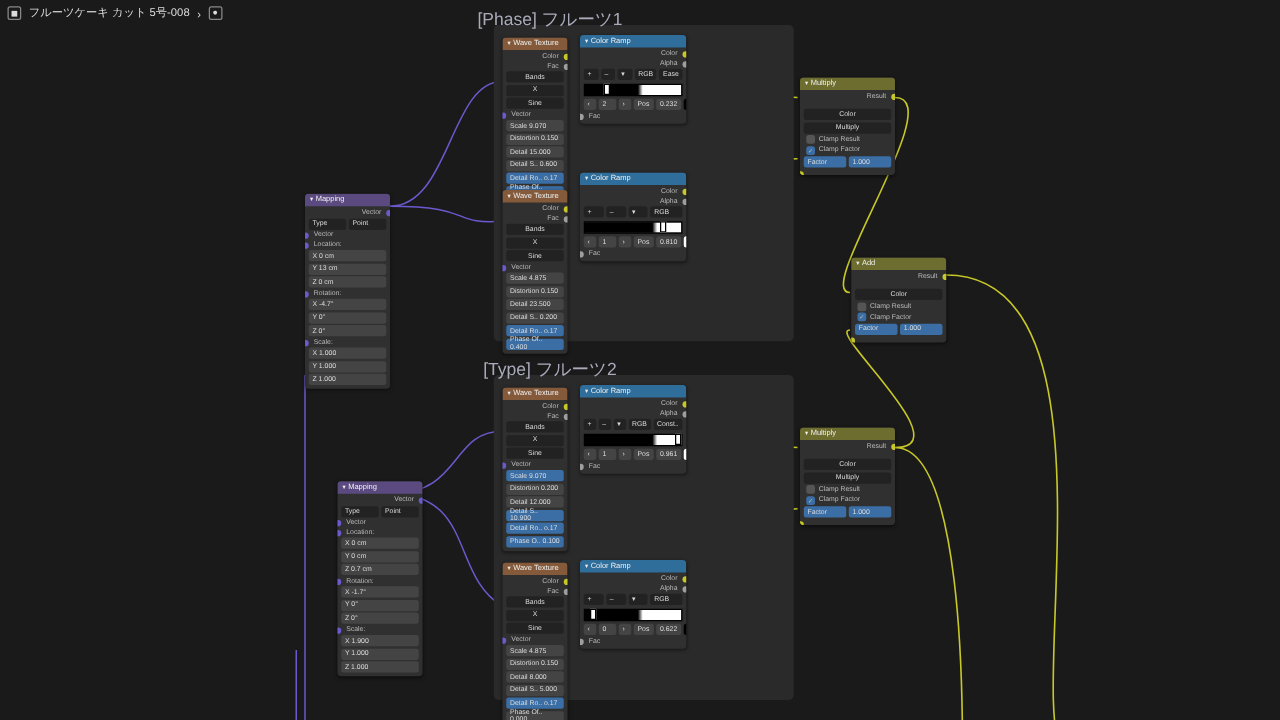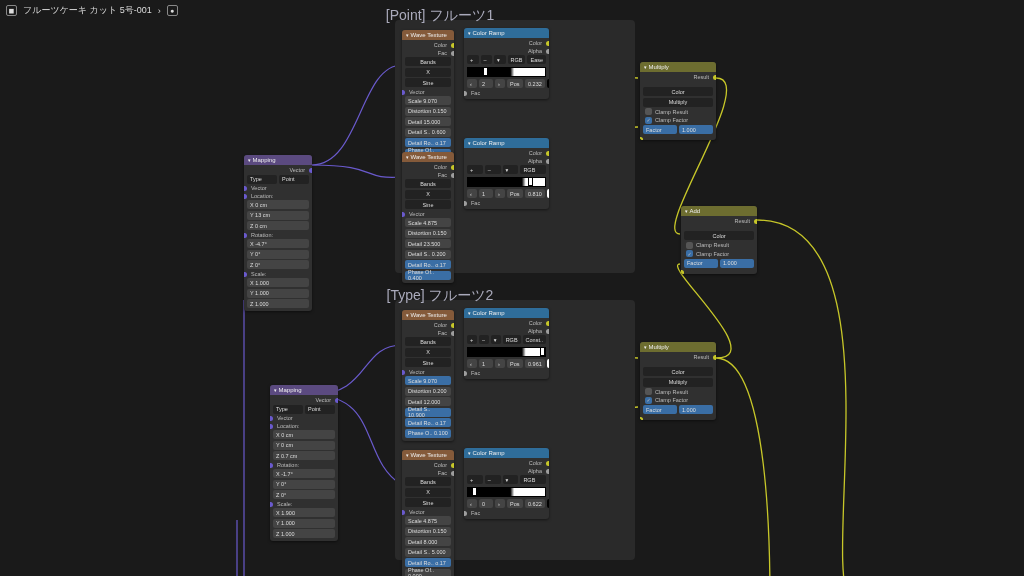--- a/index.html
+++ b/index.html
@@ -74,27 +74,27 @@
 
   <path d="M 716 78  C 760 78  650 234 680 234" stroke="#c7c729" stroke-width="1.3" fill="none"></path>
   <path d="M 716 358 C 770 358 660 264 680 264" stroke="#c7c729" stroke-width="1.3" fill="none"></path>
 
   <path d="M 757 220 C 900 220 820 560 850 600" stroke="#c7c729" stroke-width="1.3" fill="none"></path>
   <path d="M 716 358 C 770 358 770 560 770 600" stroke="#c7c729" stroke-width="1.3" fill="none"></path>
 </svg>
 
 <div class="breadcrumb">
   <span class="bc-icon">◼</span>
-  <span>フルーツケーキ カット 5号-001</span>
+  <span>フルーツケーキ カット 5号-008</span>
   <span>›</span>
   <span class="bc-icon">●</span>
 </div>
 
 <div class="frame" style="left:395px; top:20px; width:240px; height:253px;"></div>
-<div class="frame-label" style="position:absolute; left:440px; top:7px; font-size:14px; color:#aab;">[Point] フルーツ1</div>
+<div class="frame-label" style="position:absolute; left:440px; top:7px; font-size:14px; color:#aab;">[Phase] フルーツ1</div>
 
 <div class="frame" style="left:395px; top:300px; width:240px; height:260px;"></div>
 <div class="frame-label" style="position:absolute; left:440px; top:287px; font-size:14px; color:#aab;">[Type] フルーツ2</div>
 
 <div class="node" style="left:244px; top:155px; width:68px;">
   <div class="node-head h-purple">
       <span class="tri">▾</span>
       <span>Mapping</span>
     </div>
   <div class="node-body">

